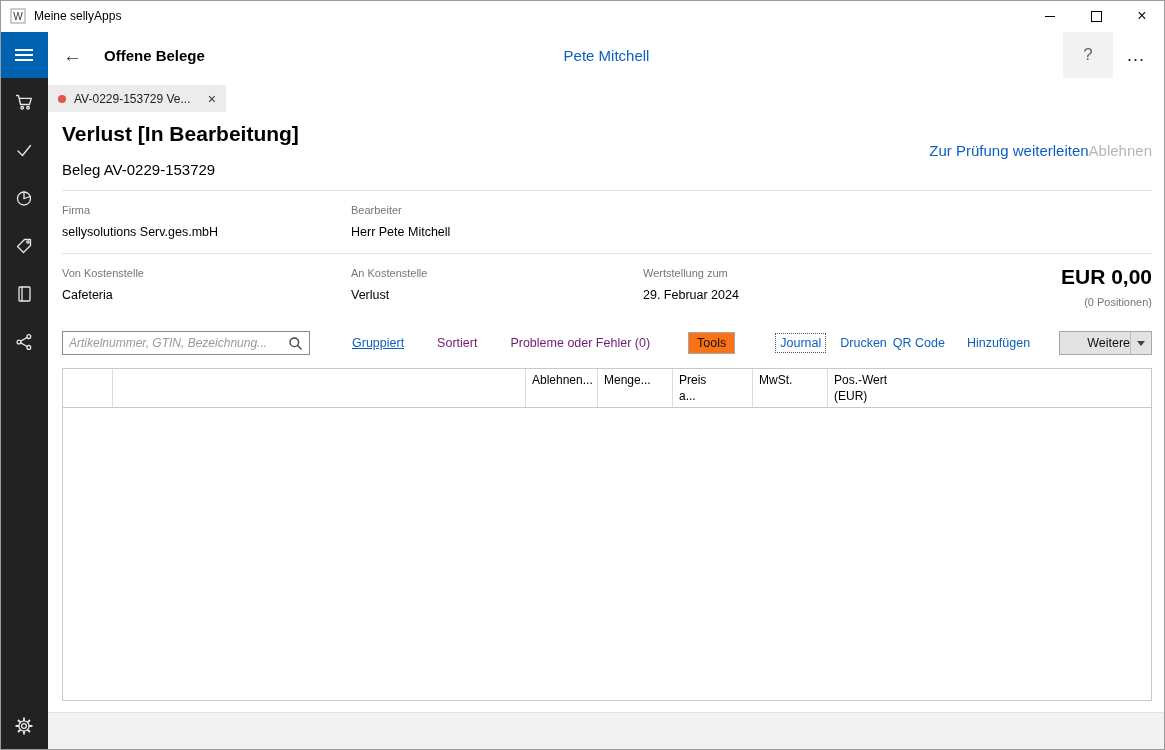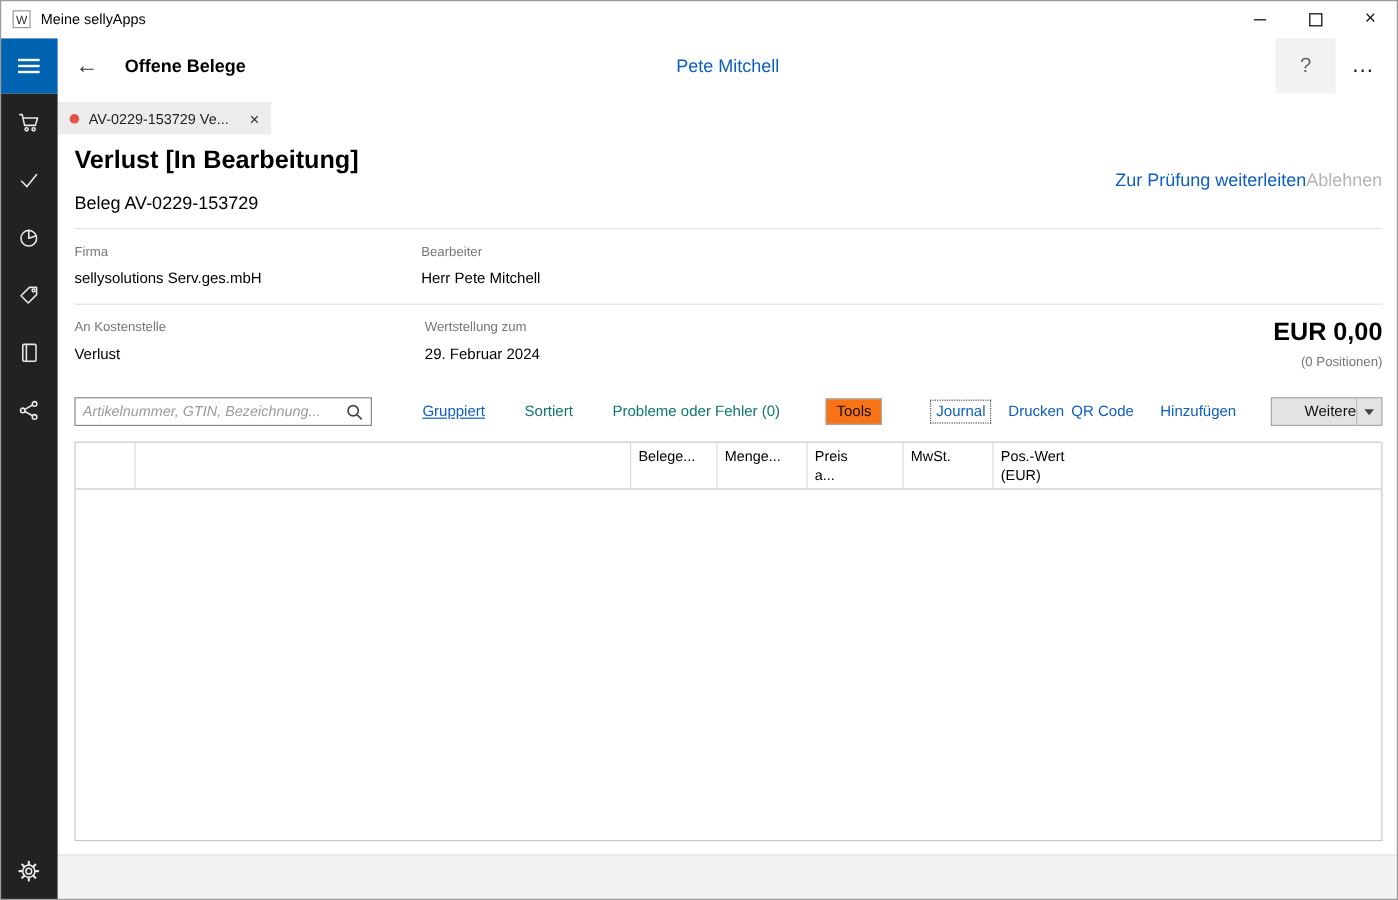--- a/index.html
+++ b/index.html
@@ -58,21 +58,21 @@
   .total-box{position:absolute;right:0;top:11px;text-align:right;}
   .total{font-size:21px;font-weight:bold;}
   .positions{font-size:11px;color:#767676;margin-top:7px;}
 
   
   .toolbar{position:absolute;left:14px;right:13px;top:252px;height:26px;display:flex;align-items:center;font-size:12.5px;}
   .search-box{width:248px;height:24px;border:1px solid #8a8a8a;display:flex;align-items:center;background:#fff;box-sizing:border-box;flex:none;}
   .search-box input{flex:1;min-width:0;border:none;outline:none;font-size:12px;font-style:italic;color:#333;padding:0 6px;background:transparent;font-family:inherit;}
   .search-box input::placeholder{color:#9a9a9a;font-style:italic;}
   .search-icon{padding-right:6px;display:flex;flex:none;}
-  .tb-plain{color:#0f766e;white-space:nowrap;}
+  .tb-plain{color:#701a75;white-space:nowrap;}
   .gruppiert{margin-left:42px;text-decoration:underline;}
   .sortiert{margin-left:33px;}
   .probleme{margin-left:33px;}
   .tools-btn{margin-left:38px;height:22px;padding:0 8px;background:#f97316;border:1px solid #a8a8a8;display:flex;align-items:center;color:#111;box-sizing:border-box;}
   .journal{margin-left:40px;border:1px dotted #555;padding:2px 4px;}
   .drucken{margin-left:14px;}
   .qrcode{margin-left:6px;}
   .hinzufuegen{margin-left:22px;}
   .weitere-btn{margin-left:auto;width:93px;height:24px;background:#e3e3e3;border:1px solid #a8a8a8;display:flex;align-items:center;color:#111;box-sizing:border-box;}
   .weitere-label{flex:1;text-align:right;}
@@ -207,20 +207,24 @@
       <div class="info-col">
         <div class="ilabel">Firma</div>
         <div class="ivalue">sellysolutions Serv.ges.mbH</div>
       </div>
       <div class="info-col c2">
         <div class="ilabel">Bearbeiter</div>
         <div class="ivalue">Herr Pete Mitchell</div>
       </div>
     </div>
     <div class="info-row">
+      <div class="info-col">
+        <div class="ilabel">Von Kostenstelle</div>
+        <div class="ivalue">Cafeteria</div>
+      </div>
       <div class="info-col c2">
         <div class="ilabel">An Kostenstelle</div>
         <div class="ivalue">Verlust</div>
       </div>
       <div class="info-col">
         <div class="ilabel">Wertstellung zum</div>
         <div class="ivalue">29. Februar 2024</div>
       </div>
       <div class="total-box">
         <div class="total">EUR 0,00</div>
@@ -252,21 +256,21 @@
       <span class="weitere-chevron">
           <span class="chev"></span>
         </span>
     </div>
   </div>
 
   <div class="table">
     <div class="thead">
       <div class="th c-0"></div>
       <div class="th c-1"></div>
-      <div class="th c-2">Belege...</div>
+      <div class="th c-2">Ablehnen...</div>
       <div class="th c-4">Menge...</div>
       <div class="th c-5">Preis
 a...</div>
       <div class="th c-6">MwSt.</div>
       <div class="th c-7">Pos.-Wert
 (EUR)</div>
     </div>
     <div class="tbody"></div>
   </div>
 

